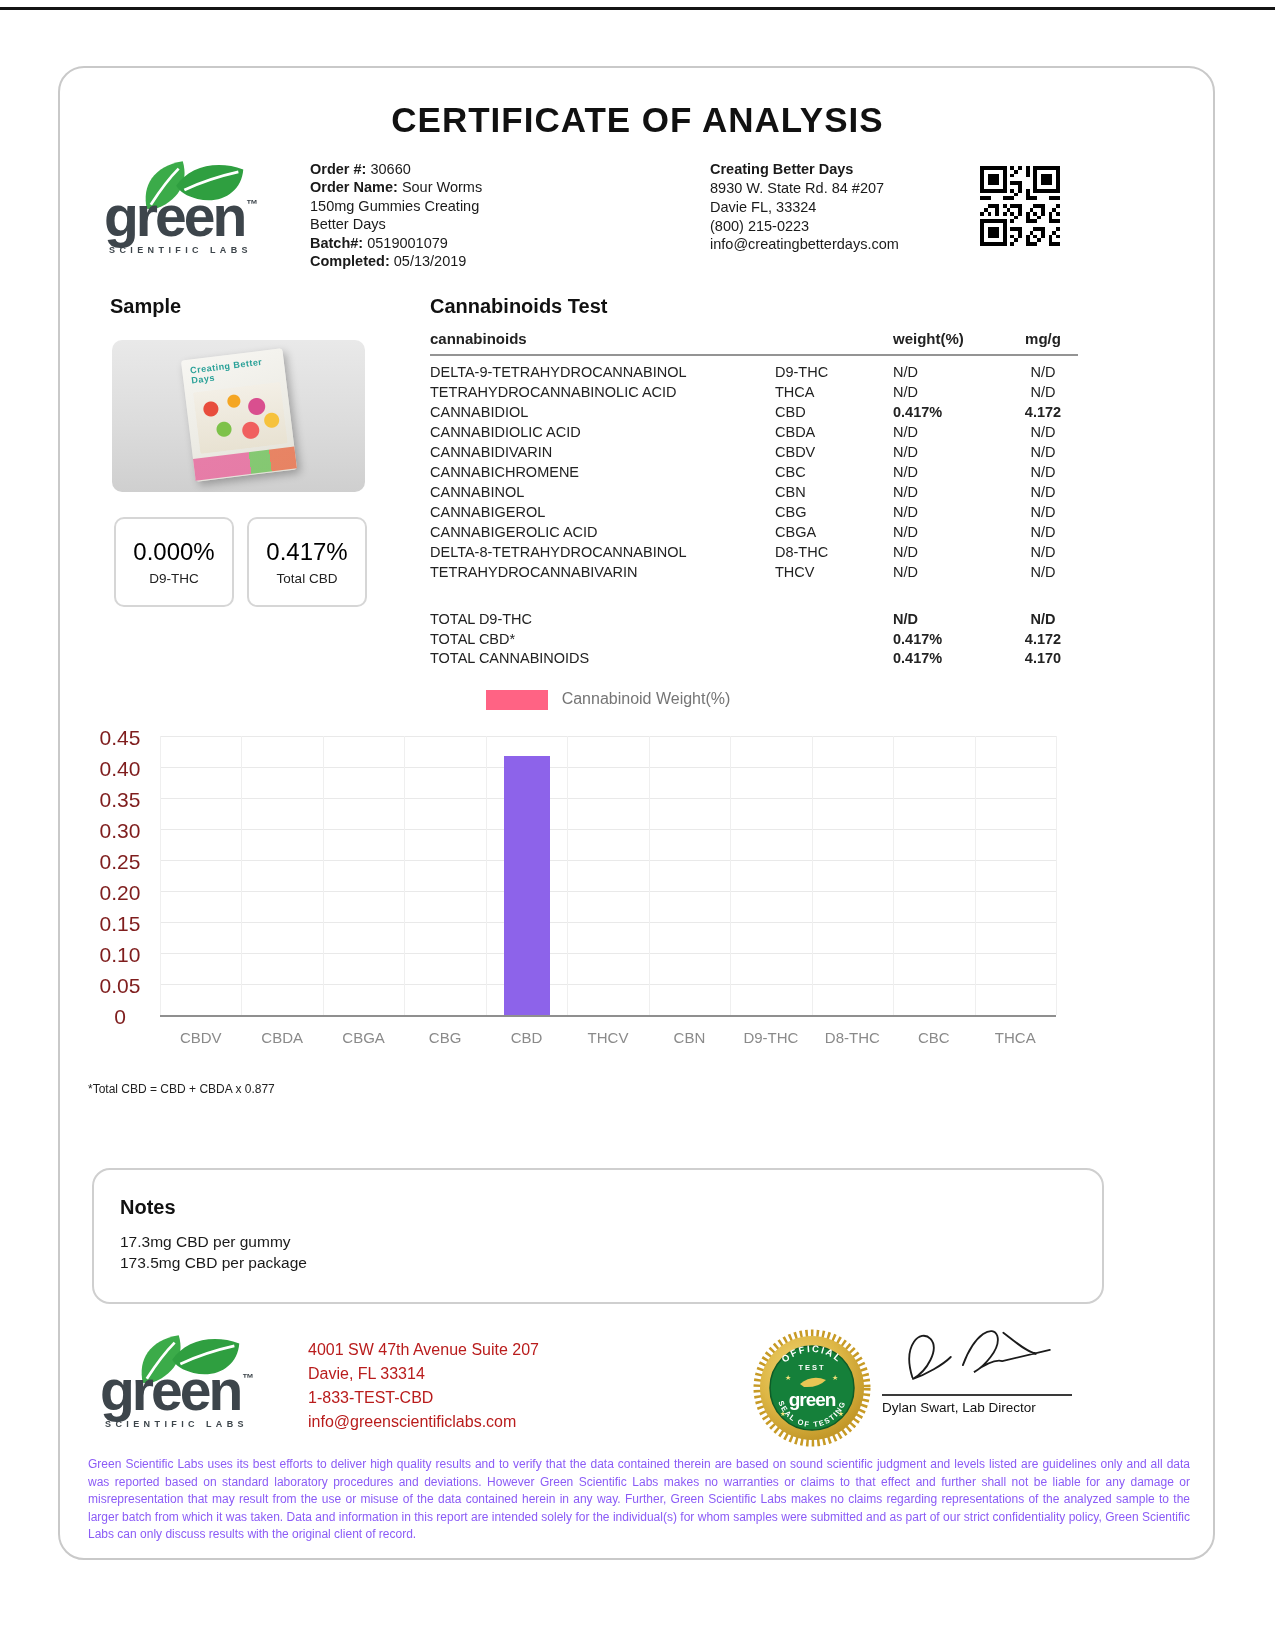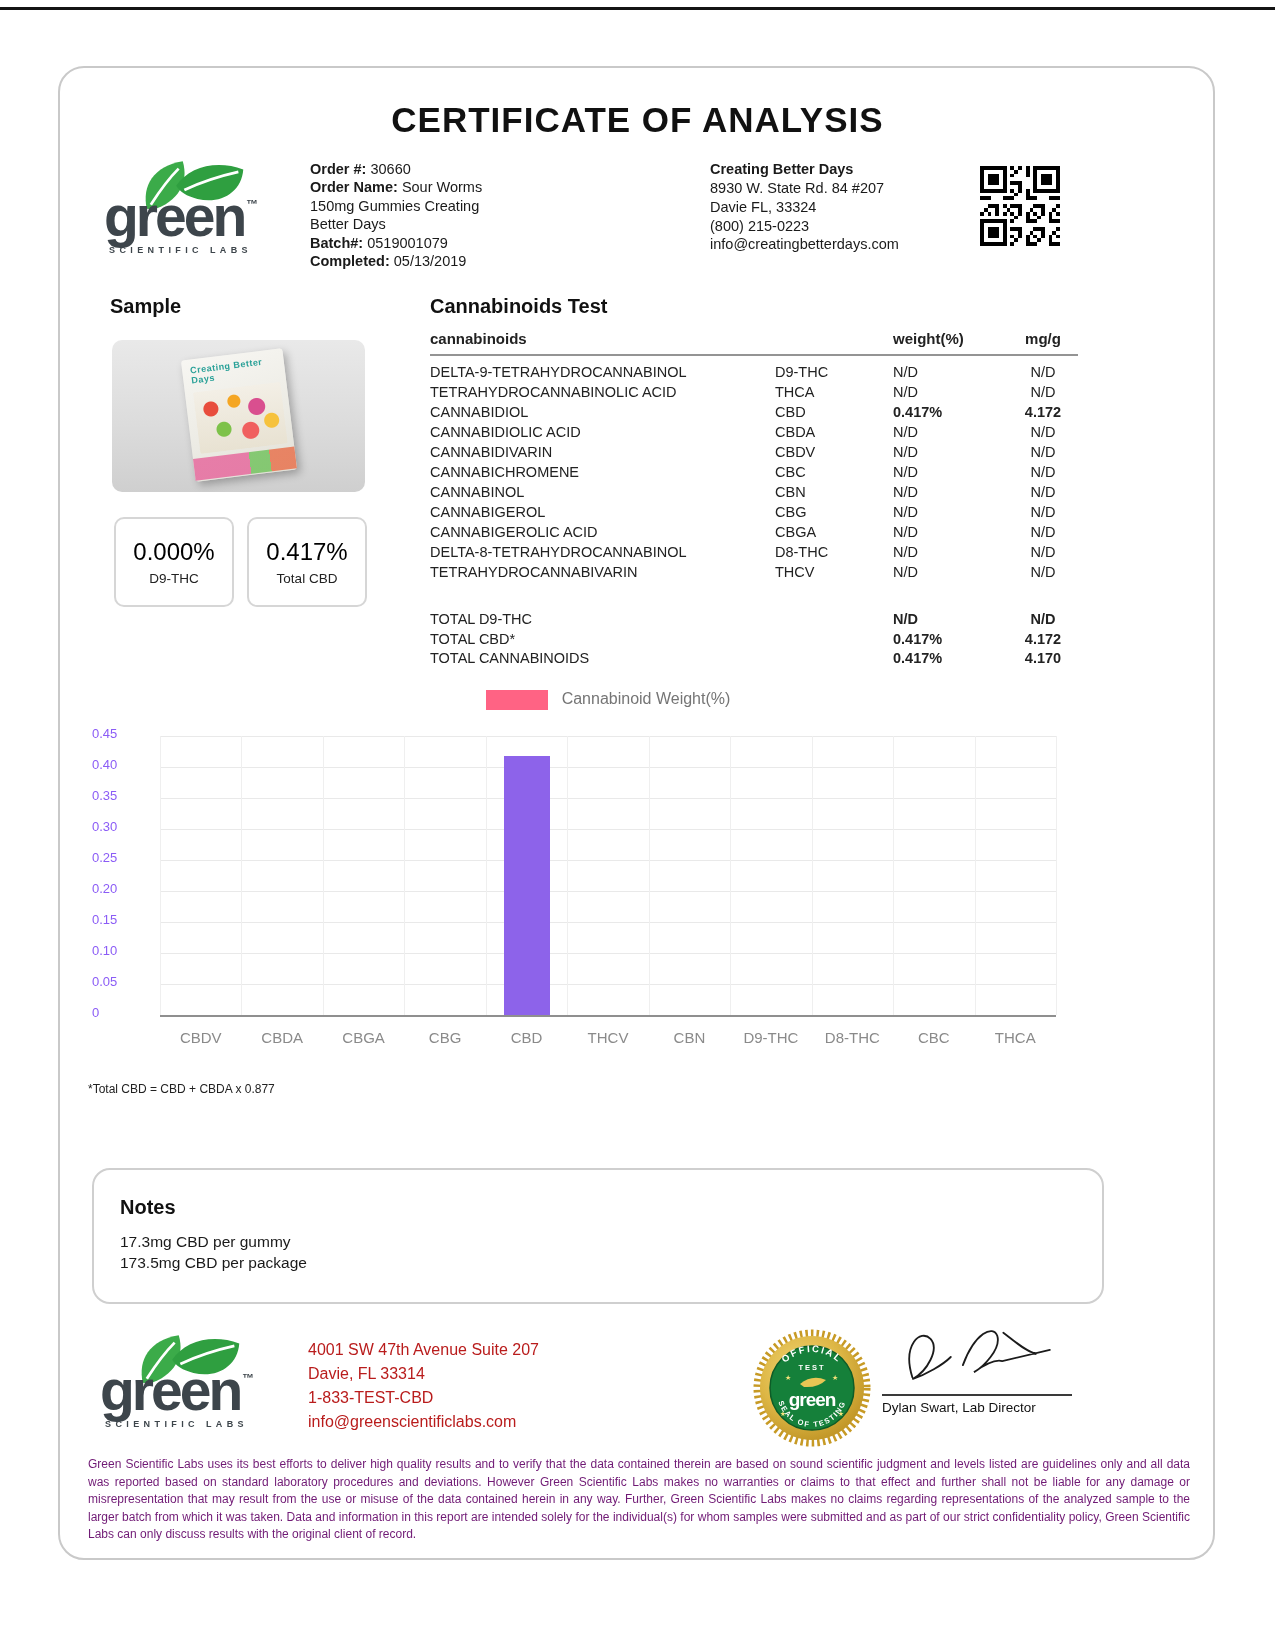--- a/index.html
+++ b/index.html
@@ -74,41 +74,41 @@
   
   .chart{position:absolute;left:88px;top:690px;width:1008px;height:360px;}
   .legend{position:absolute;left:72px;top:0;width:896px;display:flex;justify-content:center;
           align-items:flex-start;gap:14px;height:22px;}
   .lg-swatch{width:62px;height:20px;}
   .lg-label{font-size:16px;color:#757575;}
   .plot{position:absolute;left:72px;top:46px;width:896px;height:279px;
         border-bottom:2px solid #8f8f8f;}
   .gh{position:absolute;left:0;width:100%;height:1px;background:#e9e9e9;}
   .gv{position:absolute;top:0;height:100%;width:1px;background:#efefef;}
-  .ytick{position:absolute;left:-68px;width:56px;text-align:left;font-size:13px;color:#8b5cf6;}
+  .ytick{position:absolute;left:-68px;width:56px;text-align:center;font-size:21px;color:#7f1d1d;}
   .xtick{position:absolute;top:293px;transform:translateX(-50%);font-size:15px;color:#8a8a8a;white-space:nowrap;}
   .bar{position:absolute;bottom:0;}
 
   .footnote{position:absolute;left:88px;top:1082px;font-size:12px;color:#222;}
 
   .notes{position:absolute;left:92px;top:1168px;width:1012px;height:136px;
          border:2px solid #cfcfcf;border-radius:18px;box-sizing:border-box;}
   .notes .h2{margin:26px 0 0 26px;}
   .notes-lines{margin:13px 0 0 26px;font-size:15.5px;line-height:1.35;}
 
   .address{position:absolute;left:308px;top:1338px;font-size:16px;line-height:1.5;color:#b91c1c;}
   .address p{margin:0;}
   .seal{position:absolute;left:752px;top:1328px;width:120px;height:120px;}
   .sigblock{position:absolute;left:882px;top:1322px;width:190px;}
   .sig{display:block;width:182px;height:72px;}
   .sigline{border-top:2px solid #3a3a3a;margin-top:0;}
   .signame{font-size:13.5px;color:#111;padding-top:4px;}
 
   .disclaimer{position:absolute;left:88px;top:1444px;width:1102px;
-              font-size:12px;line-height:17.5px;color:#701a75;text-align:justify;}
+              font-size:12px;line-height:17.5px;color:#8b5cf6;text-align:justify;}
 </style>
 </head>
 <body>
 
 <div class="page">
   <div class="top-rule"></div>
   <div class="frame"></div>
 
   <div class="title">CERTIFICATE OF ANALYSIS</div>
 

